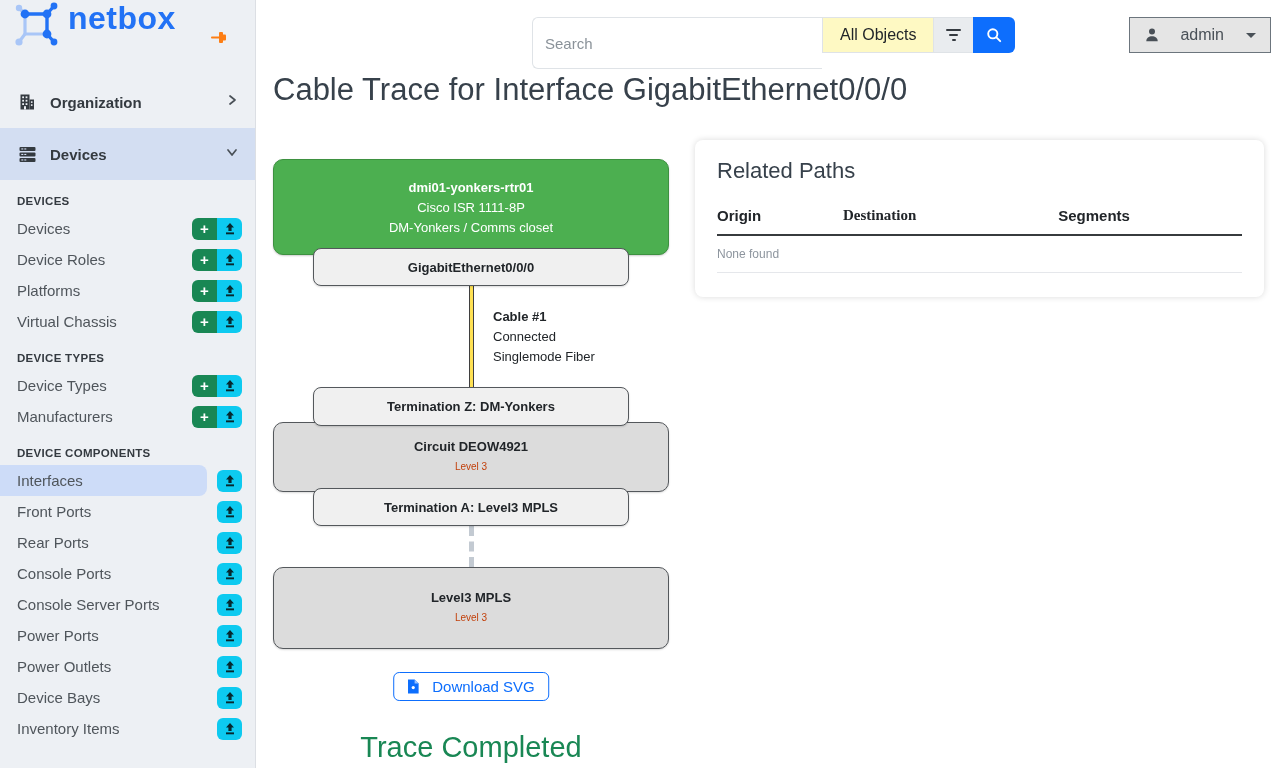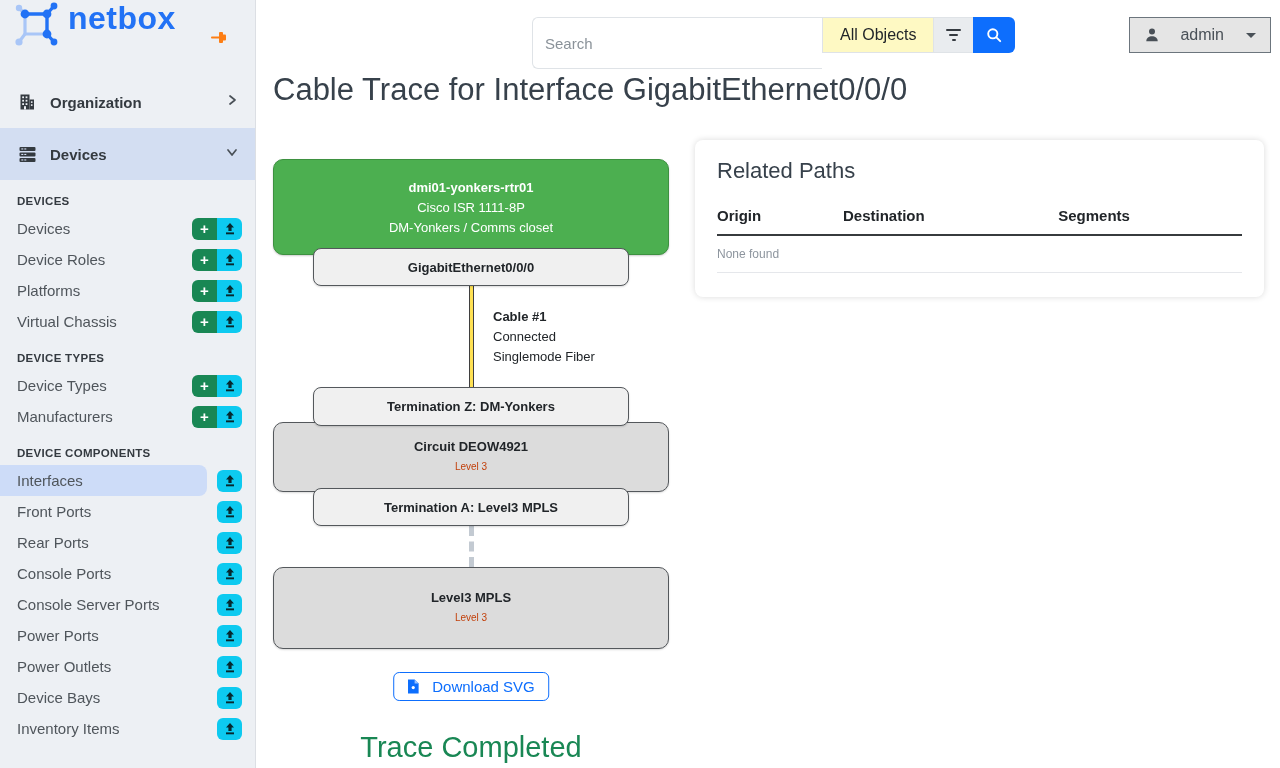--- a/index.html
+++ b/index.html
@@ -63,21 +63,21 @@
   .gray-box .t2 { font-size: 10px; line-height: 20px; color: #c2410c; }
   .dl-btn { position: absolute; top: 513px; left: 50%; transform: translateX(-50%); height: 29px; display: inline-flex; align-items: center; gap: 13px; padding: 0 13px; background: #fff; border: 1px solid #0d6efd; border-radius: 6px; color: #0d6efd; font-size: 15px; font-family: inherit; cursor: pointer; white-space: nowrap; }
   .trace-result { position: absolute; top: 572px; width: 100%; text-align: center; font-size: 29px; color: #198754; }
 
   
   .card { position: absolute; left: 439px; top: 140px; width: 569px; height: 157px; background: #fff; border-radius: 8px; box-shadow: 0 0 6px rgba(0,0,0,.15); padding: 18px 22px 0 22px; overflow: hidden; }
   .card-title { font-size: 22px; font-weight: 400; color: #37414b; }
   .rp-table { width: 100%; border-collapse: collapse; margin-top: 17px; }
   .rp-table th { text-align: left; font-size: 15px; font-weight: 700; color: #212529; padding: 6px 0 10px 0; border-bottom: 2px solid #373b3e; }
   .rp-table td { font-size: 12px; color: #8d959e; padding: 11px 0; border-bottom: 1px solid #e5e7eb; }
-  .col-origin { width: 24%; } .col-dest { width: 41%; } .col-seg { width: 35%; }
+  .col-origin { width: 24%; } .col-dest { width: 41%; font-family: Liberation Serif, serif; } .col-seg { width: 35%; }
 </style>
 </head>
 <body>
 
 <div class="app">
 
   <aside class="sidebar">
     <div class="logo-row">
       <span>
         <svg width="46" height="48" viewBox="0 0 46 48">

